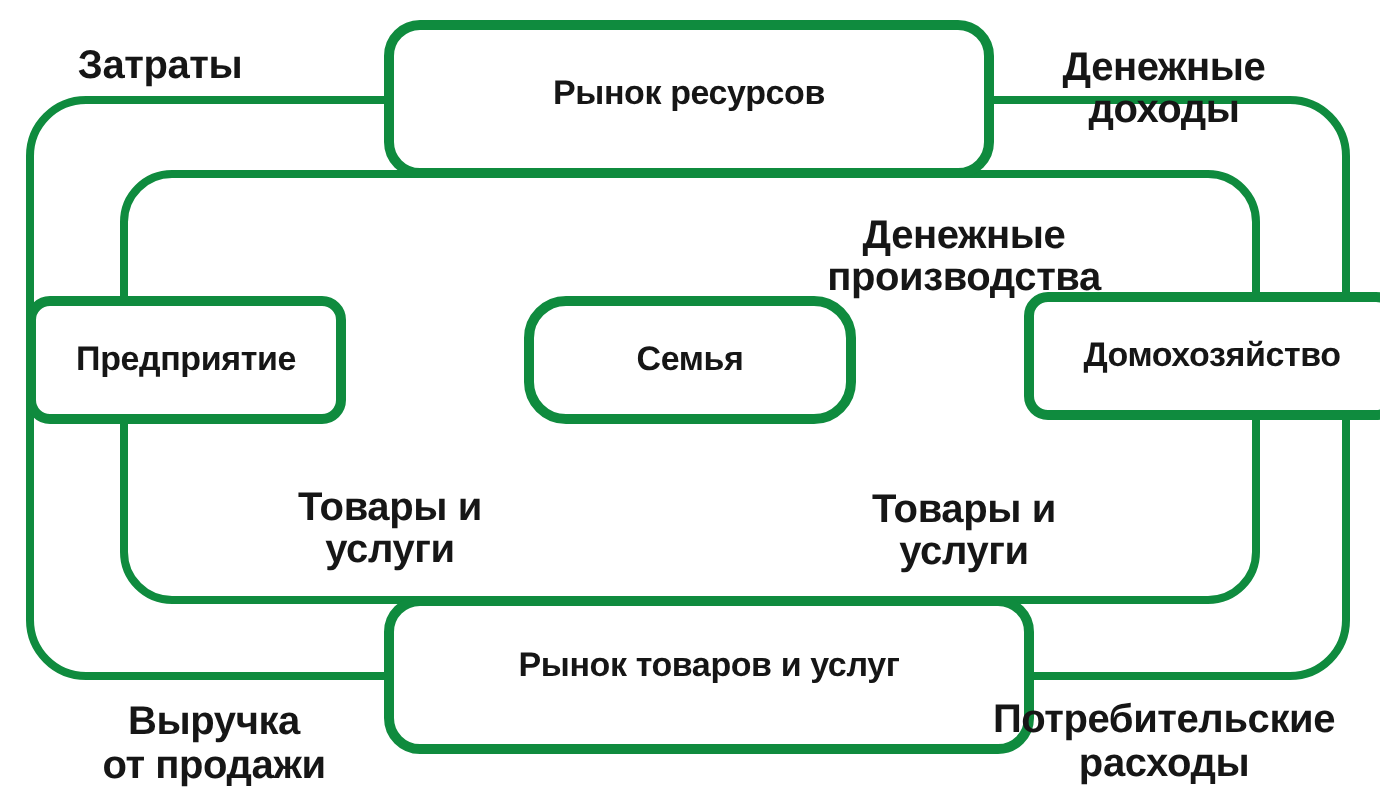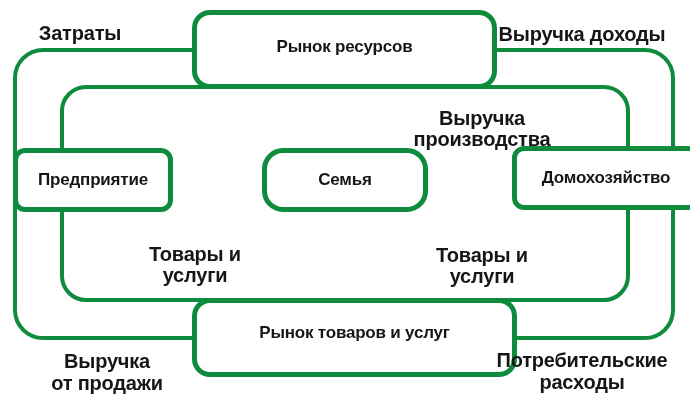--- a/index.html
+++ b/index.html
@@ -75,24 +75,24 @@
   <div class="node node-enterprise">Предприятие</div>
 
   <div class="node node-family">Семья</div>
 
   <div class="node node-household">Домохозяйство</div>
 
   <div class="node node-goods-market">Рынок товаров и услуг</div>
 
   <div class="lbl lbl-costs">Затраты</div>
 
-  <div class="lbl lbl-money-income">Выручка доходы</div>
+  <div class="lbl lbl-money-income">Денежные доходы</div>
 
 
-  <div class="lbl lbl-production-factors">Выручка производства</div>
+  <div class="lbl lbl-production-factors">Денежные производства</div>
 
   <div class="lbl lbl-goods-left">Товары и услуги</div>
 
   <div class="lbl lbl-goods-right">Товары и услуги</div>
 
   <div class="lbl lbl-sales-revenue">
     <span class="lbl-line">Выручка</span>
     <span class="lbl-line">от продажи</span>
   </div>
 

